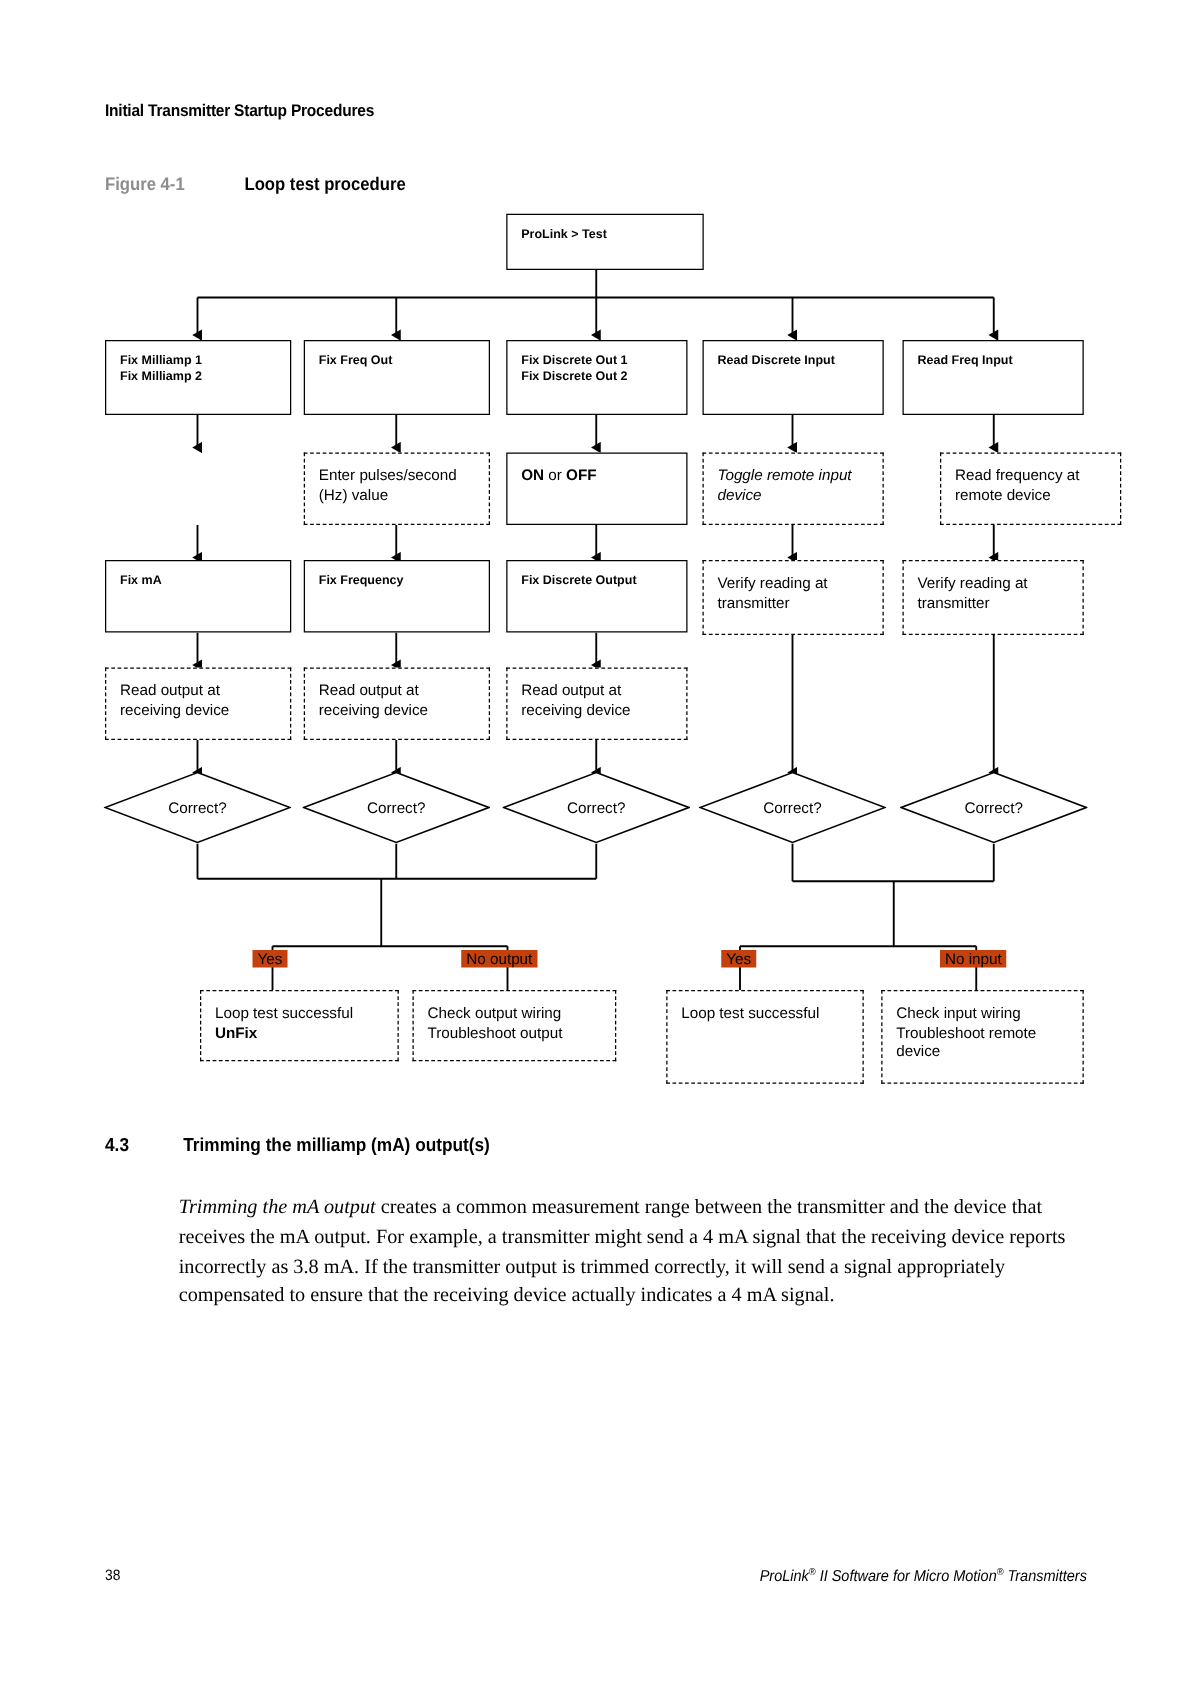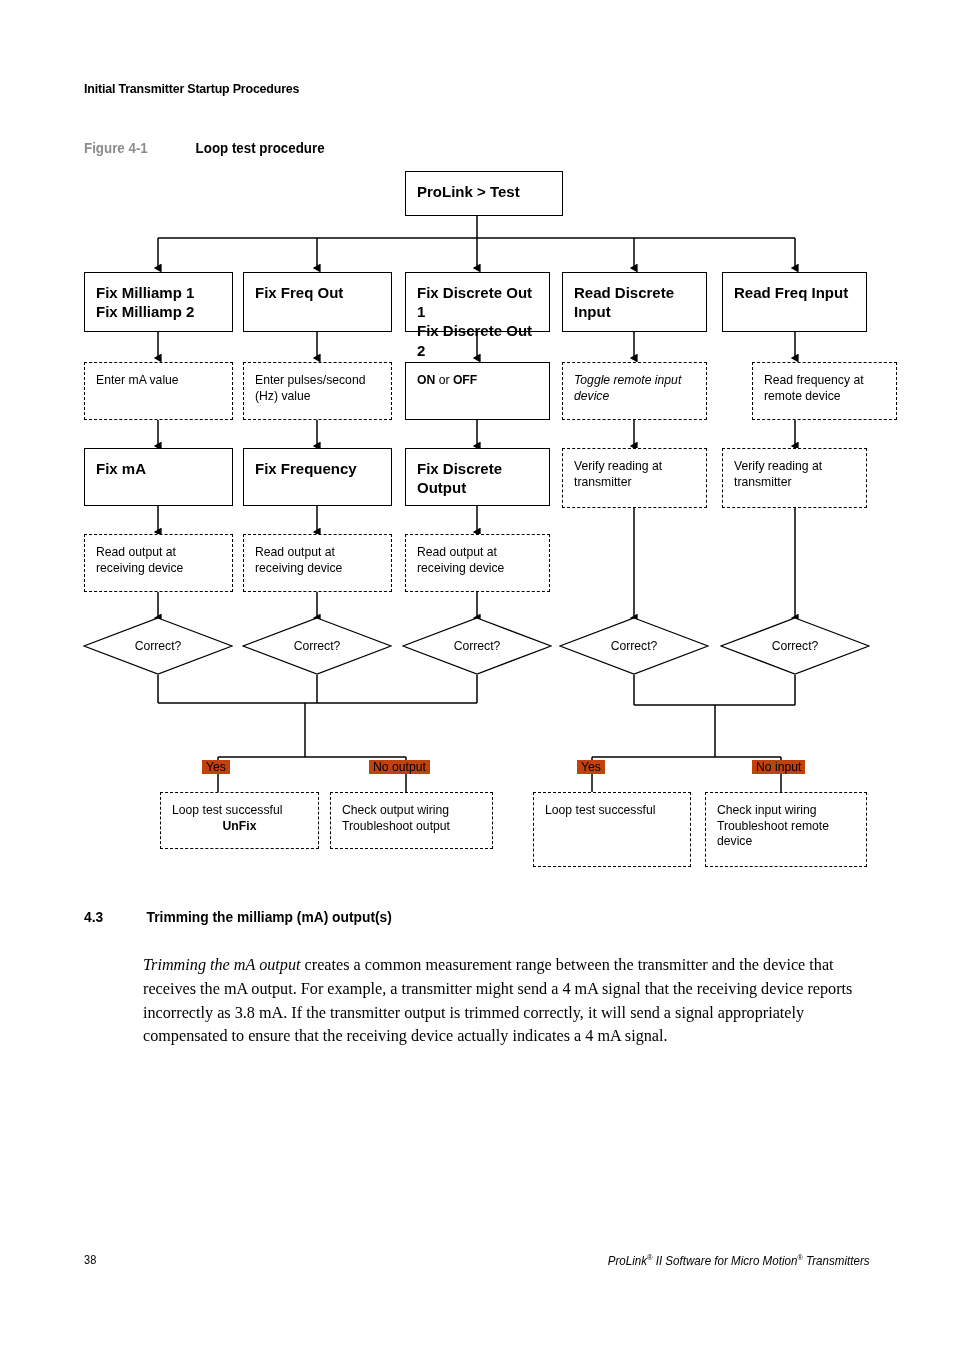--- a/index.html
+++ b/index.html
@@ -52,21 +52,21 @@
 
   .node {
     position: absolute;
     background: #ffffff;
     padding: 10px 11px 0 11px;
     line-height: 1.28;
   }
   .node.solid  { border: 1.6px solid #000000; }
   .node.dashed { border: 1.5px dashed #000000; }
   .node .t { font-size: 12.2px; }
-  .node.bold .t { font-weight: bold; font-size: 15px; }
+  .node.bold .t { font-weight: bold; font-size: 10px; }
   .node .t b { font-weight: bold; }
 
   
   .diamond {
     position: absolute;
     width: 150px;
     height: 58px;
   }
   .diamond .dshape {
     position: absolute;
@@ -225,23 +225,20 @@
     <div class="t" style="white-space:pre-line;">Fix Discrete Out 1
 Fix Discrete Out 2</div>
   </div>
   <div class="node solid bold" style="left:562px; top:272px; width:145px; height:60px;">
     <div class="t" style="white-space:pre-line;">Read Discrete Input</div>
   </div>
   <div class="node solid bold" style="left:722px; top:272px; width:145px; height:60px;">
     <div class="t" style="white-space:pre-line;">Read Freq Input</div>
   </div>
 
-  <div class="node dashed" style="left:84px; top:362px; width:149px; height:58px;">
-    <div class="t" style="white-space:pre-line;">Enter mA value</div>
-  </div>
   <div class="node solid" style="left:405px; top:362px; width:145px; height:58px;">
     <div class="t"><b>ON</b><span> or </span><b>OFF</b></div>
   </div>
   <div class="node dashed" style="left:243px; top:362px; width:149px; height:58px;">
     <div class="t" style="white-space:pre-line;">Enter pulses/second
 (Hz) value</div>
   </div>
   <div class="node dashed" style="left:562px; top:362px; width:145px; height:58px;">
     <div class="t" style="white-space:pre-line;font-style:italic;">Toggle remote input
 device</div>
@@ -313,21 +310,21 @@
     <div class="dlabel">Correct?</div>
   </div>
 
   <div class="edge-label" style="left:202px; top:760px;">Yes</div>
   <div class="edge-label" style="left:369px; top:760px;">No output</div>
   <div class="edge-label" style="left:577px; top:760px;">Yes</div>
   <div class="edge-label" style="left:752px; top:760px;">No input</div>
 
   <div class="node dashed" style="left:160px; top:792px; width:159px; height:57px;">
     <div class="t">Loop test successful</div>
-    <div class="t" style="font-weight:bold;text-align:center;">UnFix</div>
+    <div class="t" style="font-weight:bold;">UnFix</div>
   </div>
   <div class="node dashed" style="left:330px; top:792px; width:163px; height:57px;">
     <div class="t" style="white-space:pre-line;">Check output wiring
 Troubleshoot output</div>
   </div>
   <div class="node dashed" style="left:533px; top:792px; width:158px; height:75px;">
     <div class="t">Loop test successful</div>
   </div>
   <div class="node dashed" style="left:705px; top:792px; width:162px; height:75px;">
     <div class="t" style="white-space:pre-line;">Check input wiring

